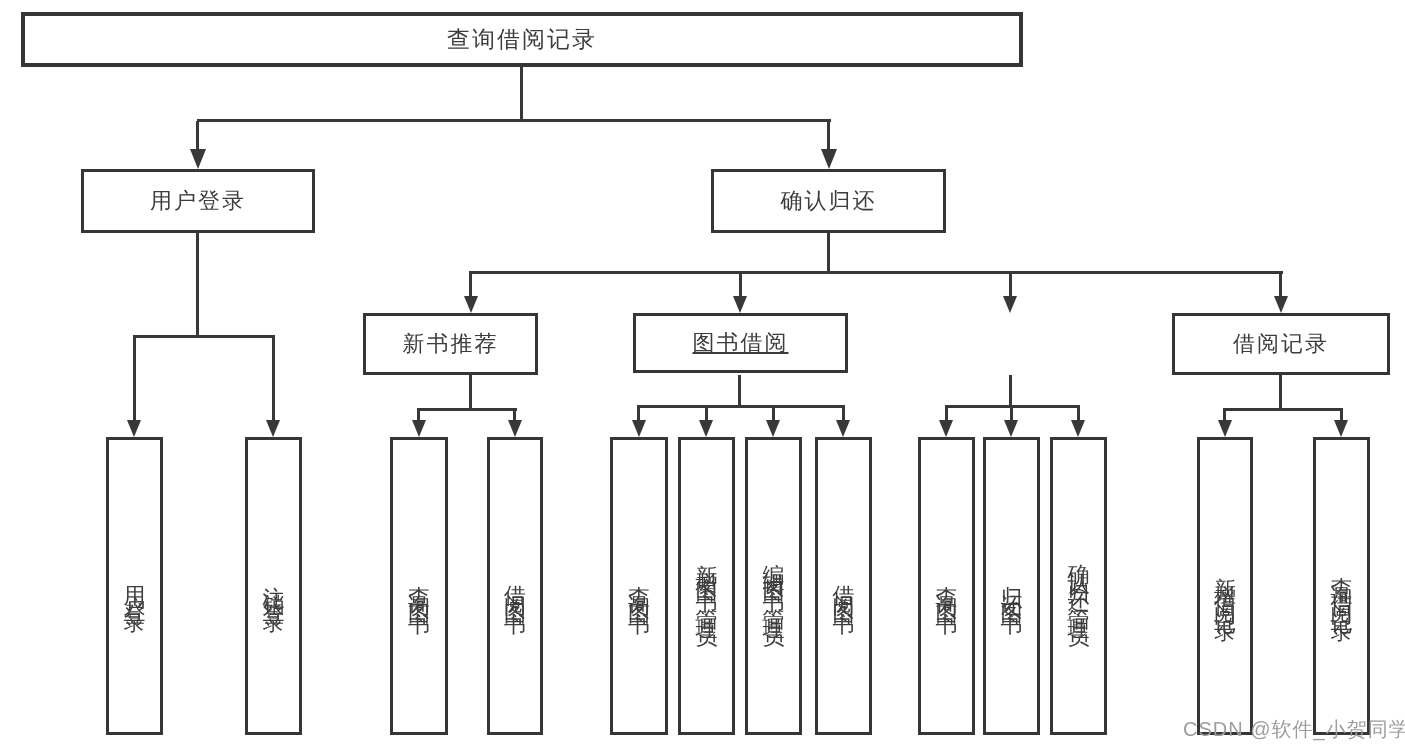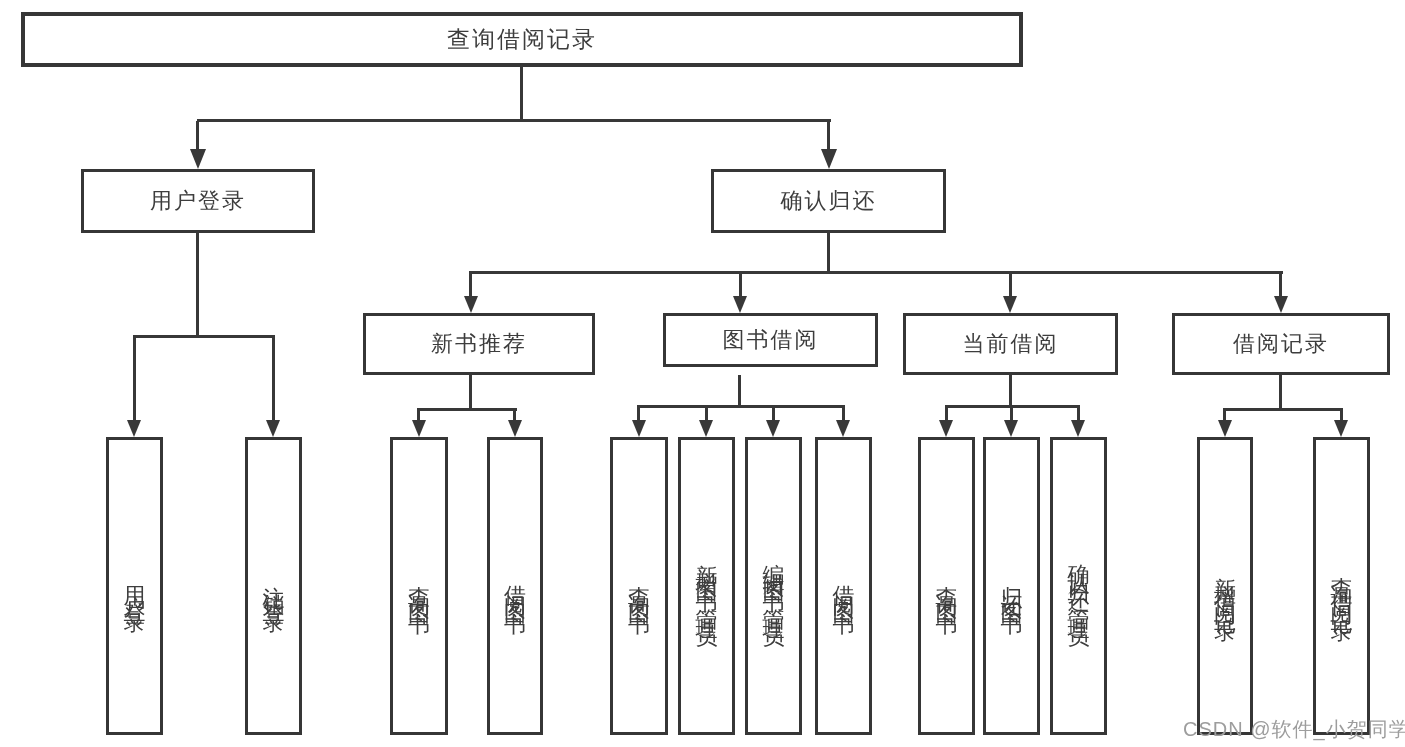--- a/index.html
+++ b/index.html
@@ -97,23 +97,22 @@
   <div class="hline" style="left:469px; top:271px; width:814px;"></div>
   <div class="vline" style="left:469px; top:273px; height:23px;"></div>
   <div class="arrow" style="left:464px; top:296px;"></div>
   <div class="vline" style="left:739px; top:273px; height:23px;"></div>
   <div class="arrow" style="left:733px; top:296px;"></div>
   <div class="vline" style="left:1009px; top:273px; height:23px;"></div>
   <div class="arrow" style="left:1003px; top:296px;"></div>
   <div class="vline" style="left:1279px; top:273px; height:23px;"></div>
   <div class="arrow" style="left:1274px; top:296px;"></div>
 
-  <div class="box" style="left:363px; top:313px; width:232px; height:62px;">新书推荐</div>
-  <div class="box" style="left:663px; top:313px; width:215px; height:54px;">图书借阅</div>
-  <div class="box" style="left:903px; top:313px; width:215px; height:62px;">当前借阅</div>
+  <div class="box" style="left:363px; top:313px; width:175px; height:62px;">新书推荐</div>
+  <div class="box" style="left:633px; top:313px; width:215px; height:60px;text-decoration:underline;">图书借阅</div>
   <div class="box" style="left:1172px; top:313px; width:218px; height:62px;">借阅记录</div>
 
   <div class="vline" style="left:469px; top:375px; height:33px;"></div>
   <div class="hline" style="left:417px; top:408px; width:100px;"></div>
   <div class="vline" style="left:417px; top:410px; height:11px;"></div>
   <div class="arrow" style="left:412px; top:420px;"></div>
   <div class="vline" style="left:513px; top:410px; height:11px;"></div>
   <div class="arrow" style="left:508px; top:420px;"></div>
 
   <div class="vline" style="left:738px; top:375px; height:30px;"></div>

